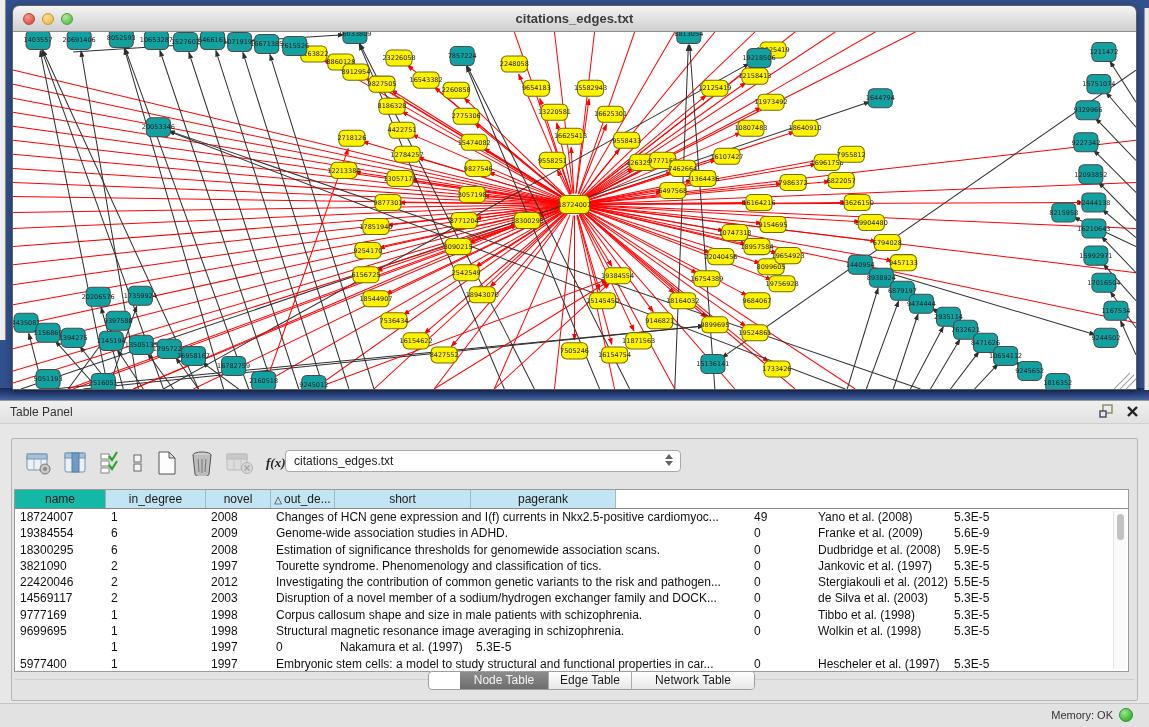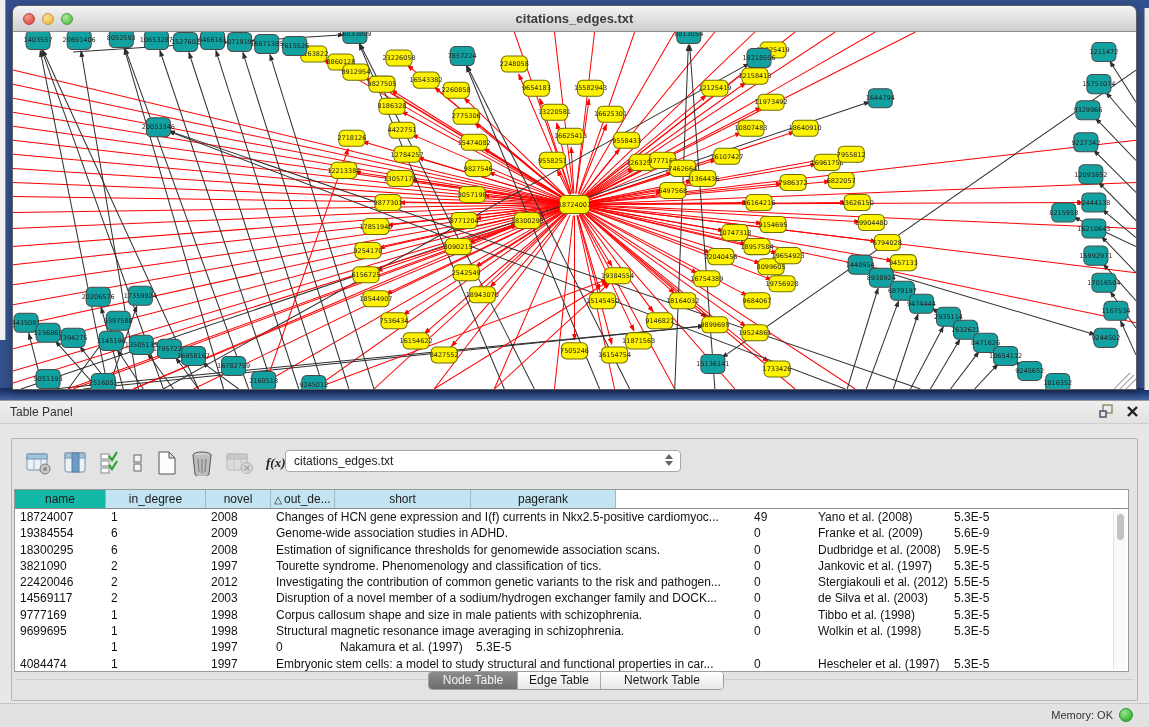--- a/index.html
+++ b/index.html
@@ -67,21 +67,21 @@
         overflow:hidden; white-space:nowrap; }
   .sort-glyph { font-size:10px; margin-right:2px; }
   .scroll-lane { position:absolute; right:2px; top:21px; width:13px; bottom:2px;
                  background:#fafafa; border-left:1px solid #e4e4e4; }
   .scroll-thumb { position:absolute; left:3px; top:3px; width:7px; height:26px;
                   background:#c2c2c2; border-radius:4px; }
 
   .tabs-line { position:absolute; left:3px; right:3px; top:240px; border-top:1px solid #cdcdcd; }
   .tabs { position:absolute; left:416px; top:232px; height:19px; display:flex;
           border:1px solid #9e9e9e; border-radius:4px; overflow:hidden;
-          background:#fff; }
+          background:#fff;padding-left:31px; }
   .tab { font-size:12px; line-height:17px; text-align:center; color:#1a1a1a;
          background:linear-gradient(180deg,#FFFFFF,#E7E7E7);
          border-right:1px solid #ababab; cursor:default; }
   .tab:last-child { border-right:none; }
   .tab.sel { background:linear-gradient(180deg,#8c8c8c,#6d6d6d); color:#f4f4f4; }
 
   .statusbar { position:absolute; left:0; bottom:0; width:100%; height:24px;
                background:#E2E2E2; border-top:1px solid #c6c6c6; }
   .mem { position:absolute; right:36px; top:5px; font-size:11px; color:#333; }
   .memdot { position:absolute; right:16px; top:4px; width:14px; height:14px; border-radius:50%;
@@ -760,21 +760,21 @@
             </div>
             <div class="tr">
               <div class="td" style="width: 91px; margin-top: 36px;">9465546</div>
               <div class="td" style="width: 100px;">1</div>
               <div class="td" style="width: 65px;">1997</div>
               <div class="td" style="width: 64px;">0</div>
               <div class="td" style="width: 136px;">Nakamura et al. (1997)</div>
               <div class="td" style="width: 145px;">5.3E-5</div>
             </div>
             <div class="tr">
-              <div class="td" style="width: 91px;">4084474</div>
+              <div class="td" style="width: 91px;">5977400</div>
               <div class="td" style="width: 100px;">1</div>
               <div class="td" style="width: 65px;">1997</div>
               <div class="td" style="width: 478px;">Embryonic stem cells: a model to study structural and functional properties in car...</div>
               <div class="td" style="width: 64px;">0</div>
               <div class="td" style="width: 136px;">Hescheler et al. (1997)</div>
               <div class="td" style="width: 145px;">5.3E-5</div>
             </div>
           </div>
         <div class="scroll-lane">
           <div class="scroll-thumb"></div>

